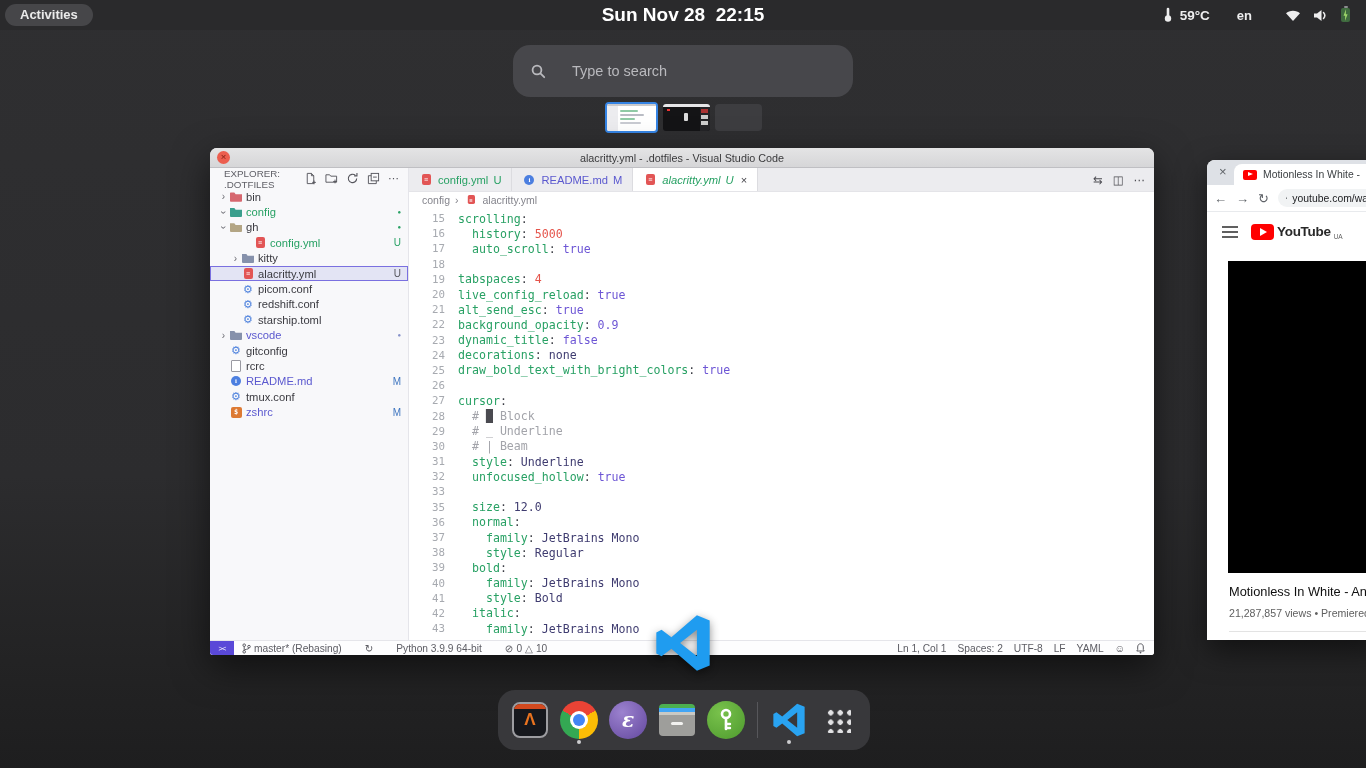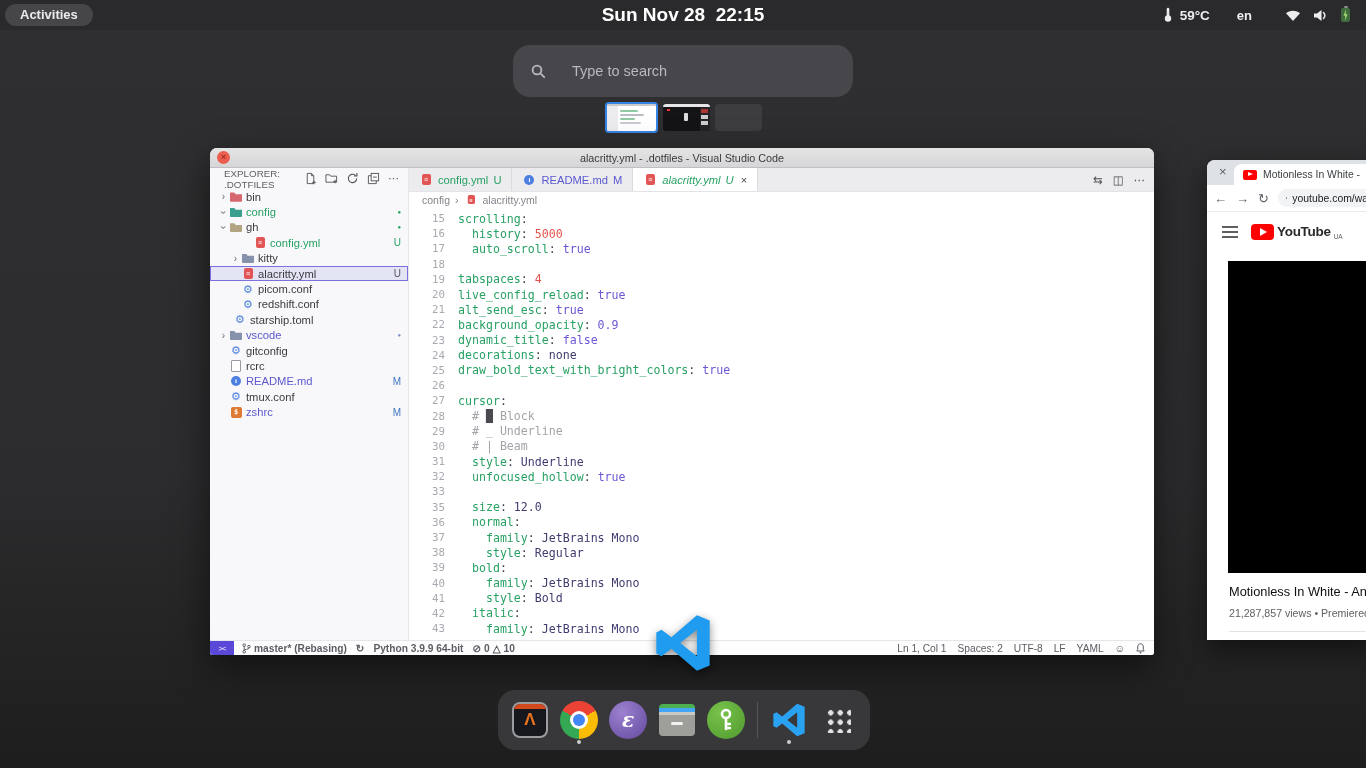--- a/index.html
+++ b/index.html
@@ -100,21 +100,21 @@
   .ln{width:36px;flex:none;text-align:right;padding-right:13px;color:#a7aab0;font-size:10.8px;}
   .lc{font-size:11.6px;white-space:pre;}
   .t-k{color:#28a164;} .t-p{color:#3b3d45;} .t-num{color:#e5544b;} .t-b{color:#6d56d5;}
   .t-v{color:#3f3c70;} .t-c{color:#a3a4aa;} .t-blk{color:#4a4a50;background:#4a4a50;} .t-s{color:#3b3d45;}
 
   
   .sbar{position:absolute;left:0;right:0;bottom:0;height:14px;background:#fdfdfe;border-top:1px solid #e5e5ea;
     display:flex;align-items:center;font-size:10.2px;color:#5c5c63;}
   .sb-remote{width:24px;height:14px;flex:none;background:#5a49d8;color:#fff;font-size:7.5px;letter-spacing:-1px;
     display:flex;align-items:center;justify-content:center;cursor:pointer;}
-  .sbl{display:flex;align-items:flex-start;gap:9px;margin-left:8px;font-weight:bold;}
+  .sbl{display:flex;align-items:flex-start;gap:23px;margin-left:8px;}
   .sbg{display:flex;align-items:center;gap:3px;cursor:pointer;}
   .sb-right{margin-left:auto;display:flex;align-items:center;gap:11px;padding-right:9px;}
   .sbi{cursor:pointer;}
 
   
   .badge-vsc{position:absolute;left:654px;top:614px;width:58px;height:58px;filter:drop-shadow(0 3px 5px rgba(0,0,0,.45));}
 
   
   .chrw{position:absolute;left:1207px;top:160px;width:176px;height:480px;border-radius:8px 0 0 0;
     box-shadow:0 10px 30px rgba(0,0,0,.55);background:#fff;overflow:hidden;}
@@ -290,21 +290,21 @@
             <div class="trow" style="padding-left: 20px;">
               <span class="arr"></span>
               <span class="ti ti-gear"></span>
               <span class="tlb">picom.conf</span>
             </div>
             <div class="trow" style="padding-left: 20px;">
               <span class="arr"></span>
               <span class="ti ti-gear"></span>
               <span class="tlb">redshift.conf</span>
             </div>
-            <div class="trow" style="padding-left: 12px;">
+            <div class="trow" style="padding-left: 20px;">
               <span class="arr"></span>
               <span class="ti ti-gear"></span>
               <span class="tlb">starship.toml</span>
             </div>
             <div class="trow" style="padding-left: 8px;">
               <span class="arr">›</span>
               <span class="ti ti-folder-slate"></span>
               <span class="tlb lb-blue">vscode</span>
               <span class="tbd bd-slate dot">●</span>
             </div>

